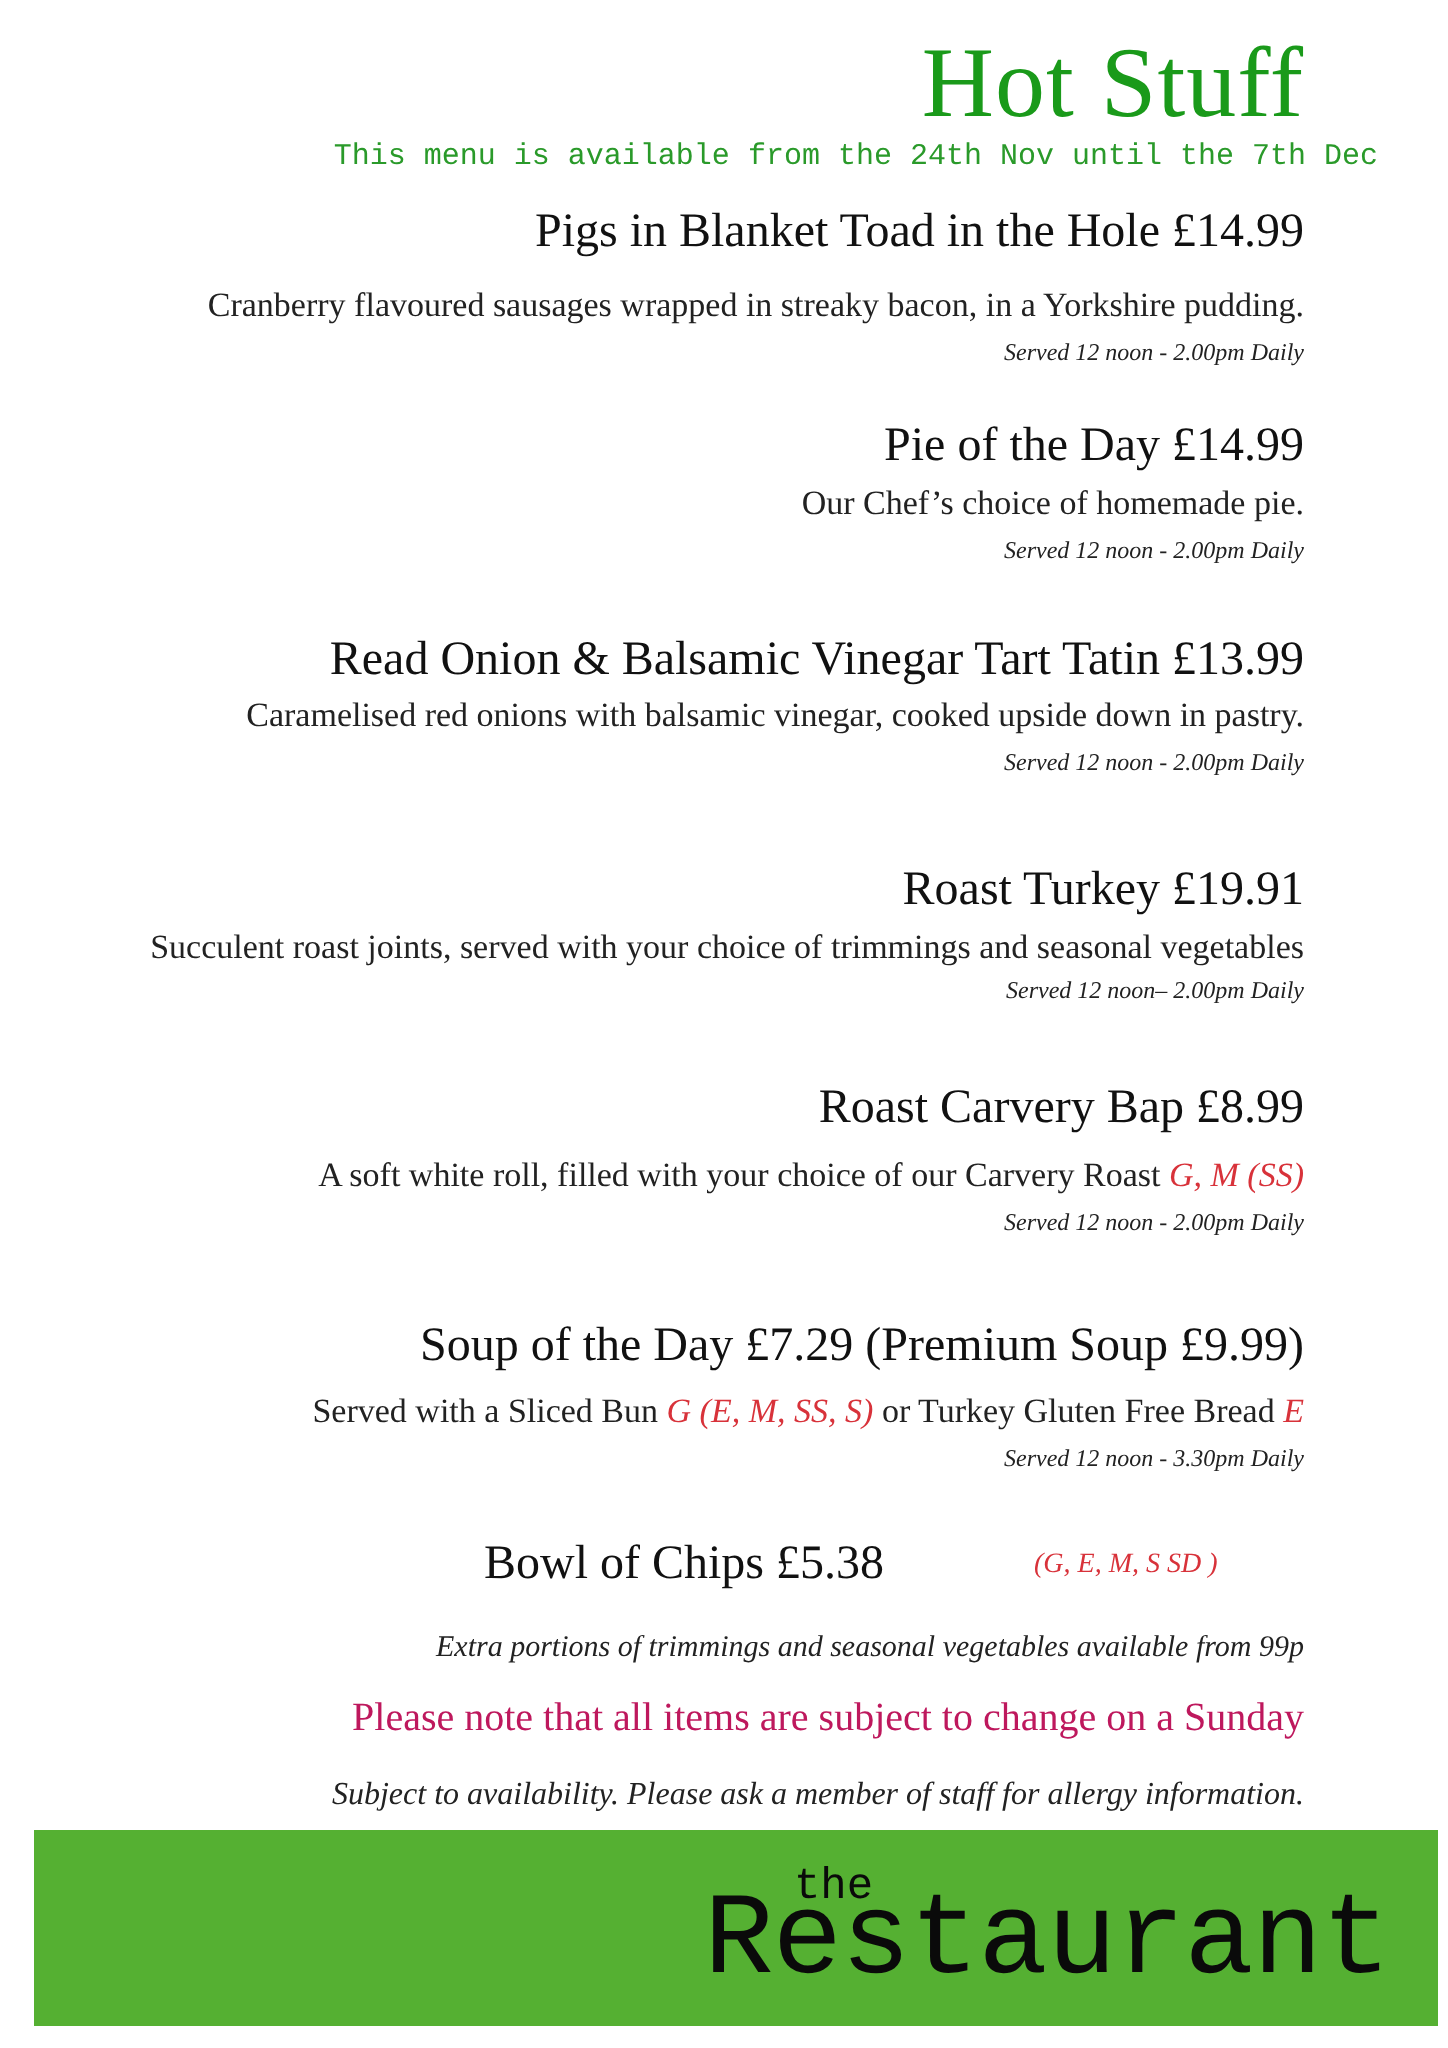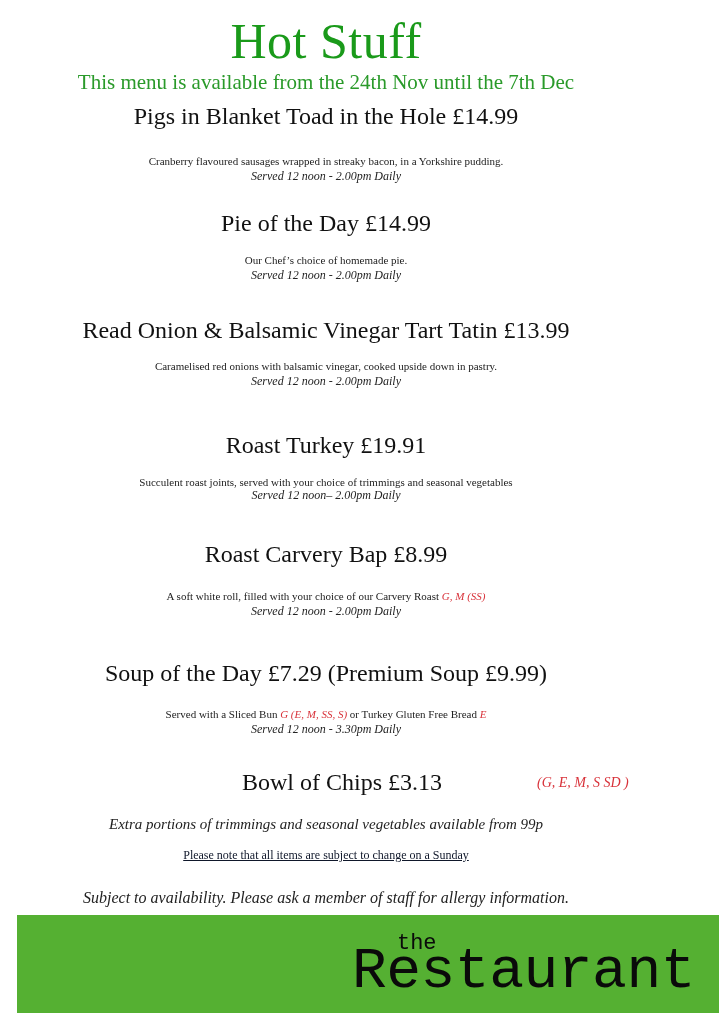--- a/index.html
+++ b/index.html
@@ -1,32 +1,32 @@
 <!DOCTYPE html>
 <html><head>
 <meta charset="utf-8">
 <style>
   html, body { margin: 0; padding: 0; background: #ffffff; }
   body { width: 724px; height: 1024px; position: relative; overflow: hidden;
          font-family: "DejaVu Serif", "Liberation Serif", serif; color: #111; }
-  .c { position: absolute; left: 0; width: 652px; text-align: center; white-space: nowrap; }
+  .c { position: absolute; left: 0; width: 652px; text-align: right; white-space: nowrap; }
   .title { top: 12px; font-size: 50px; color: #1a9a1a; letter-spacing: 0.5px; font-family: "Liberation Serif", serif; }
-  .subtitle { top: 70px; font-size: 21px; color: #2a9a2a; font-family: Liberation Serif, serif; }
+  .subtitle { top: 70px; font-size: 15px; color: #2a9a2a; font-family: Liberation Mono, monospace; padding-left: 37px; }
   .dish { font-size: 24px; font-family: "Liberation Serif", serif; color: #111; }
-  .desc { font-size: 11px; font-family: "Liberation Serif", serif; color: #222; margin-top: 12px; }
+  .desc { font-size: 17px; font-family: "Liberation Serif", serif; color: #222; }
   .served { font-size: 12px; font-family: "Liberation Serif", serif; color: #222; font-style: italic; }
   .allergen { color: #d8323a; font-style: italic; }
   .extra { font-size: 15px; font-family: "Liberation Serif", serif; color: #222; font-style: italic; }
-  .note { font-size: 12px; font-family: "Liberation Serif", serif; color: #0f172a; text-decoration: underline; }
+  .note { font-size: 20px; font-family: "Liberation Serif", serif; color: #be185d; }
   .subject { font-size: 16px; font-family: "Liberation Serif", serif; font-style: italic; color: #222; }
   .banner { position: absolute; left: 17px; top: 915px; width: 702px; height: 98px; background: #55b032; }
   .logo { position: absolute; right: 24px; top: 14px; font-family: Liberation Mono, monospace; color: #0a0a0a; }
   .logo .the { position: absolute; left: 45px; top: 2px; font-size: 22px; }
   .logo .rest { font-size: 58px; line-height: 70px; letter-spacing: -0.5px; display:block; padding-top: 8px; }
-  .chips-allergen { position: absolute; top: 775px; left: 517px; font-size: 14px; font-family: "Liberation Serif", serif; margin-left: 20px; }
+  .chips-allergen { position: absolute; top: 775px; left: 517px; font-size: 14px; font-family: "Liberation Serif", serif; }
 </style>
 </head>
 <body>
 
 <div class="c title">Hot Stuff</div>
 <div class="c subtitle">This menu is available from the 24th Nov until the 7th Dec</div>
 
 <div class="c dish" style="top:103px">Pigs in Blanket Toad in the Hole £14.99</div>
 <div class="c desc" style="top:143px">Cranberry flavoured sausages wrapped in streaky bacon, in a Yorkshire pudding.</div>
 <div class="c served" style="top:169px">Served 12 noon - 2.00pm Daily</div>
@@ -48,21 +48,21 @@
   <span>A soft white roll, filled with your choice of our Carvery Roast </span><span class="allergen">G, M (SS)</span>
 </div>
 <div class="c served" style="top:604px">Served 12 noon - 2.00pm Daily</div>
 
 <div class="c dish" style="top:660px">Soup of the Day £7.29 (Premium Soup £9.99)</div>
 <div class="c desc" style="top:696px">
   <span>Served with a Sliced Bun </span><span class="allergen">G (E, M, SS, S)</span><span> or Turkey Gluten Free Bread </span><span class="allergen">E</span>
 </div>
 <div class="c served" style="top:722px">Served 12 noon - 3.30pm Daily</div>
 
-<div class="dish" style="position:absolute; top:769px; left:242px; white-space:nowrap;">Bowl of Chips £3.13</div>
+<div class="dish" style="position:absolute; top:769px; left:242px; white-space:nowrap;">Bowl of Chips £5.38</div>
 <div class="chips-allergen allergen">(G, E, M, S SD )</div>
 
 <div class="c extra" style="top:816px">Extra portions of trimmings and seasonal vegetables available from 99p</div>
 <div class="c note" style="top:848px">Please note that all items are subject to change on a Sunday</div>
 <div class="c subject" style="top:889px">Subject to availability. Please ask a member of staff for allergy information.</div>
 
 <div class="banner">
   <div class="logo">
     <span class="the">the</span>
     <span class="rest">Restaurant</span>

